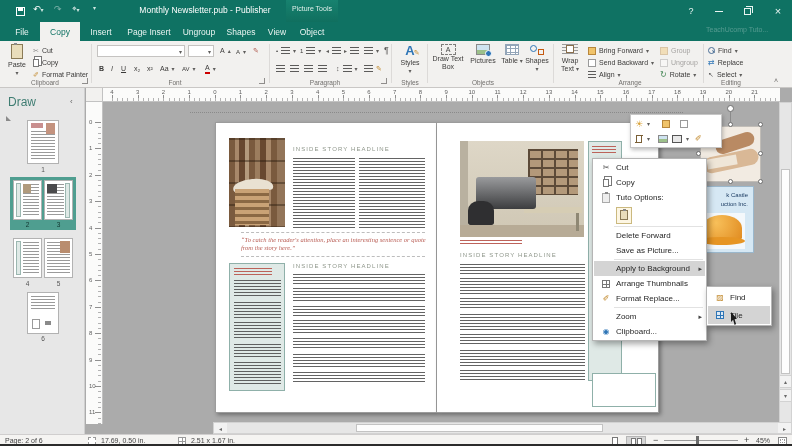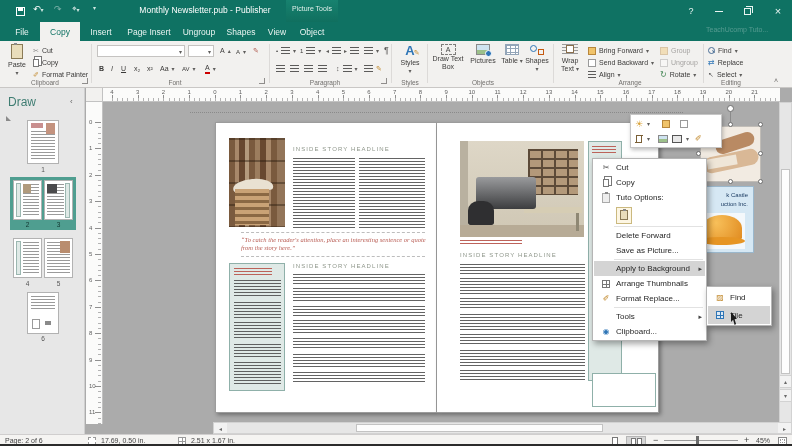--- a/index.html
+++ b/index.html
@@ -612,21 +612,21 @@
         </span>
         <span class="mil">Arrange Thumbnails</span>
       </div>
     <div class="mi">
         <span class="mic" style="color:#c28a2e">✐</span>
         <span class="mil">Format Replace...</span>
       </div>
     <div class="msep"></div>
     <div class="mi">
         <span class="mic"></span>
-        <span class="mil">Tools</span>
+        <span class="mil">Zoom</span>
         <span class="sub">▸</span>
       </div>
     <div class="mi">
         <span class="mic" style="color:#2e75b6">◉</span>
         <span class="mil">Clipboard...</span>
       </div>
   </div>
 
   <div class="cmenu" style="left:706px;top:286px;width:66px;z-index:50">
     <div class="mi" style="height:18px">

